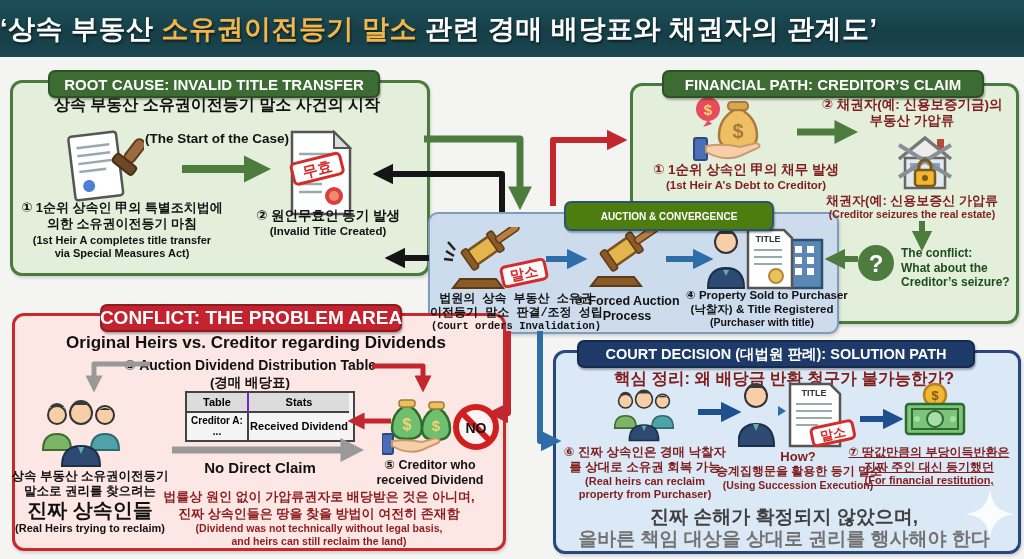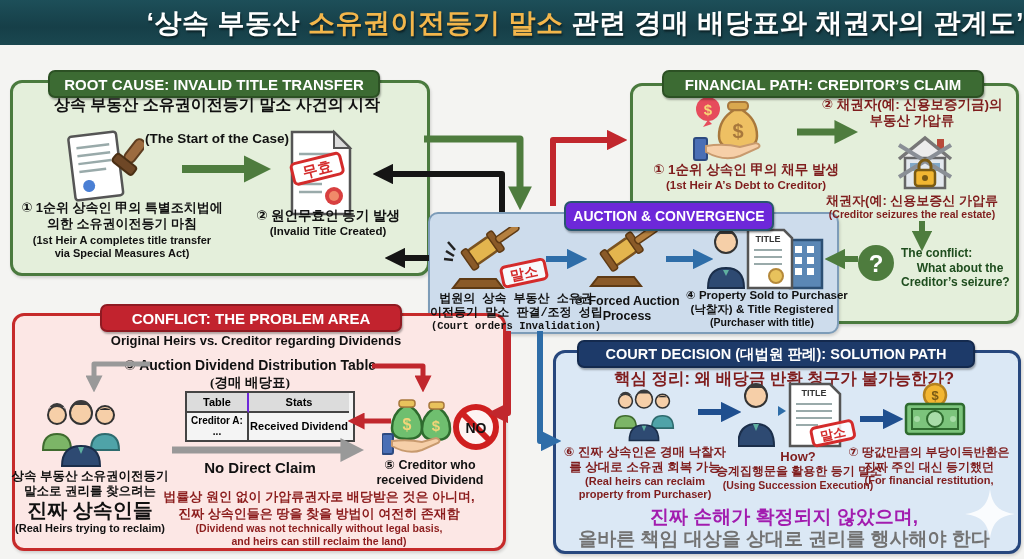--- a/index.html
+++ b/index.html
@@ -1,32 +1,32 @@
 <!DOCTYPE html>
 <html><head>
 <meta charset="utf-8">
 <style>
   html,body{margin:0;padding:0;background:#e9eae7;}
   .stage{position:relative;width:1024px;height:559px;background:#f4f4f2;overflow:hidden;
          font-family:"Liberation Sans","DejaVu Sans",sans-serif;}
   .abs{position:absolute;}
-  .banner{left:0;top:0;width:1024px;height:45px;background:linear-gradient(180deg,#1d4f59 0%,#163f48 60%,#1a4750 100%);
-          display:flex;align-items:center;justify-content:flex-end;z-index:1;}
+  .banner{left:0;top:0;width:1024px;height:57px;background:linear-gradient(180deg,#1d4f59 0%,#163f48 60%,#1a4750 100%);
+          display:flex;align-items:center;justify-content:flex-start;z-index:1;}
   .banner-title{font-size:27px;font-weight:bold;color:#fff;letter-spacing:.5px;text-shadow:1px 2px 2px rgba(0,0,0,.5);white-space:nowrap;}
   .banner-title .gold{color:#f3b64b;}
   .box{border-radius:12px;z-index:1;box-shadow:1px 2px 3px rgba(0,0,0,.15);}
   .box.green{background:#e4efdb;border:3px solid #4a7a3e;}
   .box.blue{background:#cddcec;border:2px solid #7d9cb8;border-radius:10px;}
   .box.pink{background:#fce7e5;border:3px solid #c62a2a;}
   .box.navy{background:#dbe8f5;border:3px solid #27477d;}
   .pill{z-index:3;color:#fff;font-weight:bold;text-align:center;border-radius:7px;
         display:flex;align-items:center;justify-content:center;white-space:nowrap;box-shadow:1px 2px 2px rgba(0,0,0,.3);}
   .pill.green{background:#3c6b33;border:2px solid #2c5124;font-size:15px;}
-  .pill.red{background:#c2232e;border:2px solid #8f1a22;font-size:15px;}
-  .pill.steel{background:#6d28d9;border:2px solid #28566e;font-size:14px;justify-content:center;}
+  .pill.red{background:#c2232e;border:2px solid #8f1a22;font-size:19px;}
+  .pill.steel{background:#4d7c0f;border:2px solid #28566e;font-size:10px;justify-content:center;}
   .pill.navy{background:#1d3a69;border:2px solid #142a4e;font-size:14.5px;}
   .t{z-index:2;text-align:center;font-weight:bold;}
   .t div{white-space:nowrap;}
   .k{color:#111;}
   .nv{color:#7f1d1d;}
   .grn{color:#1e4d1e;}
   .mar{color:#8c1d1d;}
   .svgicon{z-index:2;}
   svg text{font-family:"Liberation Sans","DejaVu Sans",sans-serif;font-weight:bold;}
   .overlay{left:0;top:0;width:1024px;height:559px;z-index:4;pointer-events:none;}
@@ -137,21 +137,21 @@
     <div style="font-size:10.5px;line-height:13px;">(Creditor seizures the real estate)</div>
   </div>
 
   <svg class="abs svgicon" style="left:857px;top:244px;" width="38" height="38" viewBox="0 0 38 38">
     <circle cx="19" cy="19" r="18" fill="#4e7c3e"></circle>
     <text x="19" y="28" font-size="24" fill="#fff" text-anchor="middle">?</text>
   </svg>
 
   <div class="abs grn" style="left:901px;top:246px;width:118px;font-size:12px;line-height:14.5px;font-weight:bold;text-align:left;z-index:2;">
     <div style="white-space:nowrap;">The conflict:</div>
-    <div style="white-space:nowrap;text-align:center;">What about the</div>
+    <div style="white-space:nowrap;">What about the</div>
     <div style="white-space:nowrap;">Creditor’s seizure?</div>
   </div>
 
   <div class="abs box blue" style="left:428px;top:212px;width:407px;height:118px;"></div>
   <div class="abs pill steel" style="left:564px;top:201px;width:206px;height:26px;">
       <span>AUCTION &amp; CONVERGENCE</span>
     </div>
 
   <svg class="abs svgicon" style="left:438px;top:227px;" width="114" height="64" viewBox="0 0 114 64">
     <path d="M8 24 l8 5 M6 32 l9 1 M10 15 l7 8" stroke="#222" stroke-width="2.5" fill="none"></path>
@@ -210,24 +210,24 @@
   <div class="abs t k" style="left:686px;top:289px;width:152px;font-size:11.5px;line-height:13.5px;">
     <div>④ Property Sold to Purchaser</div>
     <div>(낙찰자) &amp; Title Registered</div>
     <div style="font-size:10.5px;">(Purchaser with title)</div>
   </div>
 
   <div class="abs box pink" style="left:12px;top:313px;width:488px;height:232px;"></div>
   <div class="abs pill red" style="left:100px;top:304px;width:298px;height:24px;">
       <span>CONFLICT: THE PROBLEM AREA</span>
     </div>
-  <div class="abs t k" style="left:12px;top:333px;width:488px;font-size:13px;">Original Heirs vs. Creditor regarding Dividends</div>
+  <div class="abs t k" style="left:12px;top:333px;width:488px;font-size:17px;">Original Heirs vs. Creditor regarding Dividends</div>
   <div class="abs t k" style="left:90px;top:357px;width:320px;font-size:14px;line-height:17px;">
     <div>⑤ Auction Dividend Distribution Table</div>
-    <div style="font-size:13.5px;font-family:Liberation Serif, serif;">(경매 배당표)</div>
+    <div style="font-size:13.5px;">(경매 배당표)</div>
   </div>
 
   <div class="abs dtable">
     <div class="hc hc1">Table</div>
     <div class="hc">Stats</div>
     <div class="c1">
       <div>Creditor A:</div>
       <div>...</div>
     </div>
     <div class="c2">Received Dividend</div>
@@ -335,26 +335,26 @@
     <div>⑥ 진짜 상속인은 경매 낙찰자</div>
     <div>를 상대로 소유권 회복 가능</div>
     <div style="font-size:11px;line-height:13px;">(Real heirs can reclaim</div>
     <div style="font-size:11px;line-height:13px;">property from Purchaser)</div>
   </div>
   <div class="abs t nv" style="left:716px;top:449px;width:164px;font-size:13px;line-height:15px;">
     <div>How?</div>
     <div style="font-size:12px;">승계집행문을 활용한 등기 말소</div>
     <div style="font-size:10.5px;line-height:13px;">(Using Succession Execution)</div>
   </div>
-  <div class="abs t nv" style="left:846px;top:445px;width:166px;font-size:12px;line-height:14.5px;">
+  <div class="abs t nv" style="left:846px;top:445px;width:166px;font-size:12px;line-height:14.5px;text-decoration:underline;">
     <div>⑦ 땅값만큼의 부당이득반환은</div>
     <div>진짜 주인 대신 등기했던</div>
     <div style="font-size:11px;line-height:13px;">(For financial restitution,</div>
   </div>
-  <div class="abs t" style="left:553px;top:504px;width:462px;font-size:19px;color:#a21caf;">진짜 손해가 확정되지 않았으며,</div>
+  <div class="abs t" style="left:553px;top:504px;width:462px;font-size:19px;color:#404040;">진짜 손해가 확정되지 않았으며,</div>
   <div class="abs t" style="left:553px;top:526px;width:462px;font-size:19px;color:#737373;">올바른 책임 대상을 상대로 권리를 행사해야 한다</div>
 
   <svg class="abs svgicon" style="left:962px;top:486px;z-index:5;" width="56" height="56" viewBox="0 0 56 56">
     <path d="M28 3 C30 19 37 26 53 28 C37 30 30 37 28 53 C26 37 19 30 3 28 C19 26 26 19 28 3 z" fill="#fff" opacity=".85"></path>
   </svg>
 
   <svg class="abs overlay" viewBox="0 0 1024 559">
     <defs>
       <marker id="mg" viewBox="0 0 4 4" markerWidth="3.4" markerHeight="3.4" refX="0.6" refY="2" orient="auto">
           <path d="M0 0 L4 2 L0 4 z" fill="#4e7c3e"></path>

